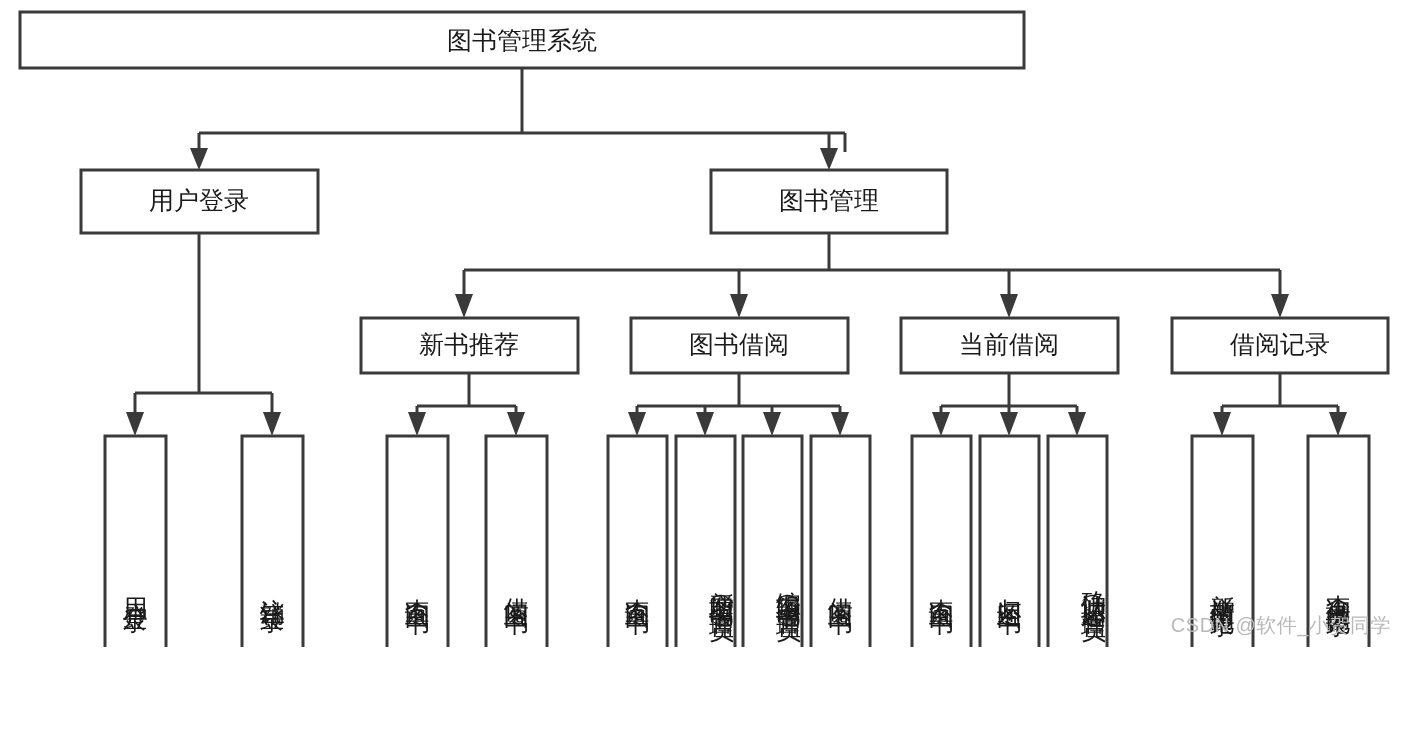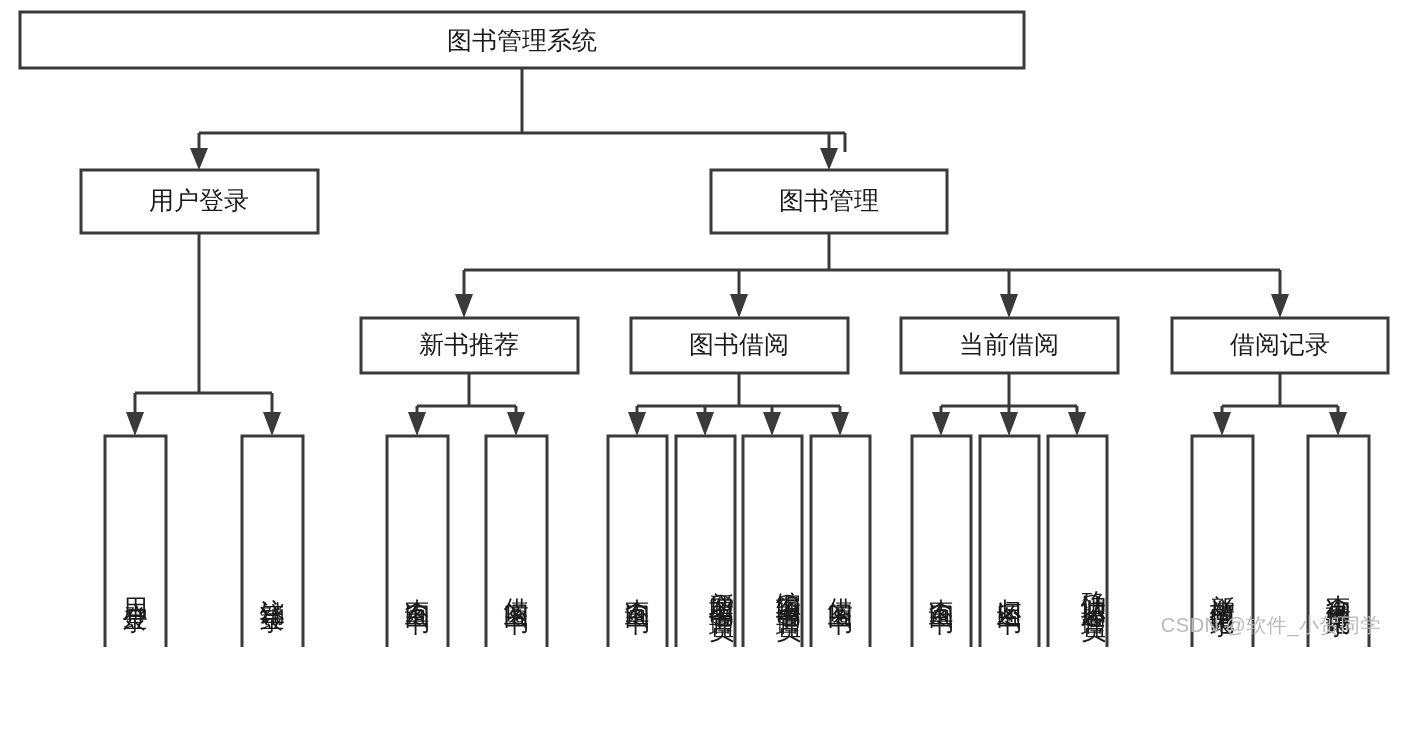--- a/index.html
+++ b/index.html
@@ -62,21 +62,21 @@
     letter-spacing: 4px;
     white-space: nowrap;
     text-align: center;
     display: flex;
     align-items: center;
     justify-content: center;
     pointer-events: none;
   }
   .watermark {
     position: absolute;
-    right: 24px;
+    right: 14px;
     bottom: 8px;
     font-family: "Liberation Sans", "DejaVu Sans", sans-serif;
     font-size: 20px;
     color: #b9b9b9;
     letter-spacing: 0.5px;
     white-space: nowrap;
   }
 </style>
 </head>
 <body>

